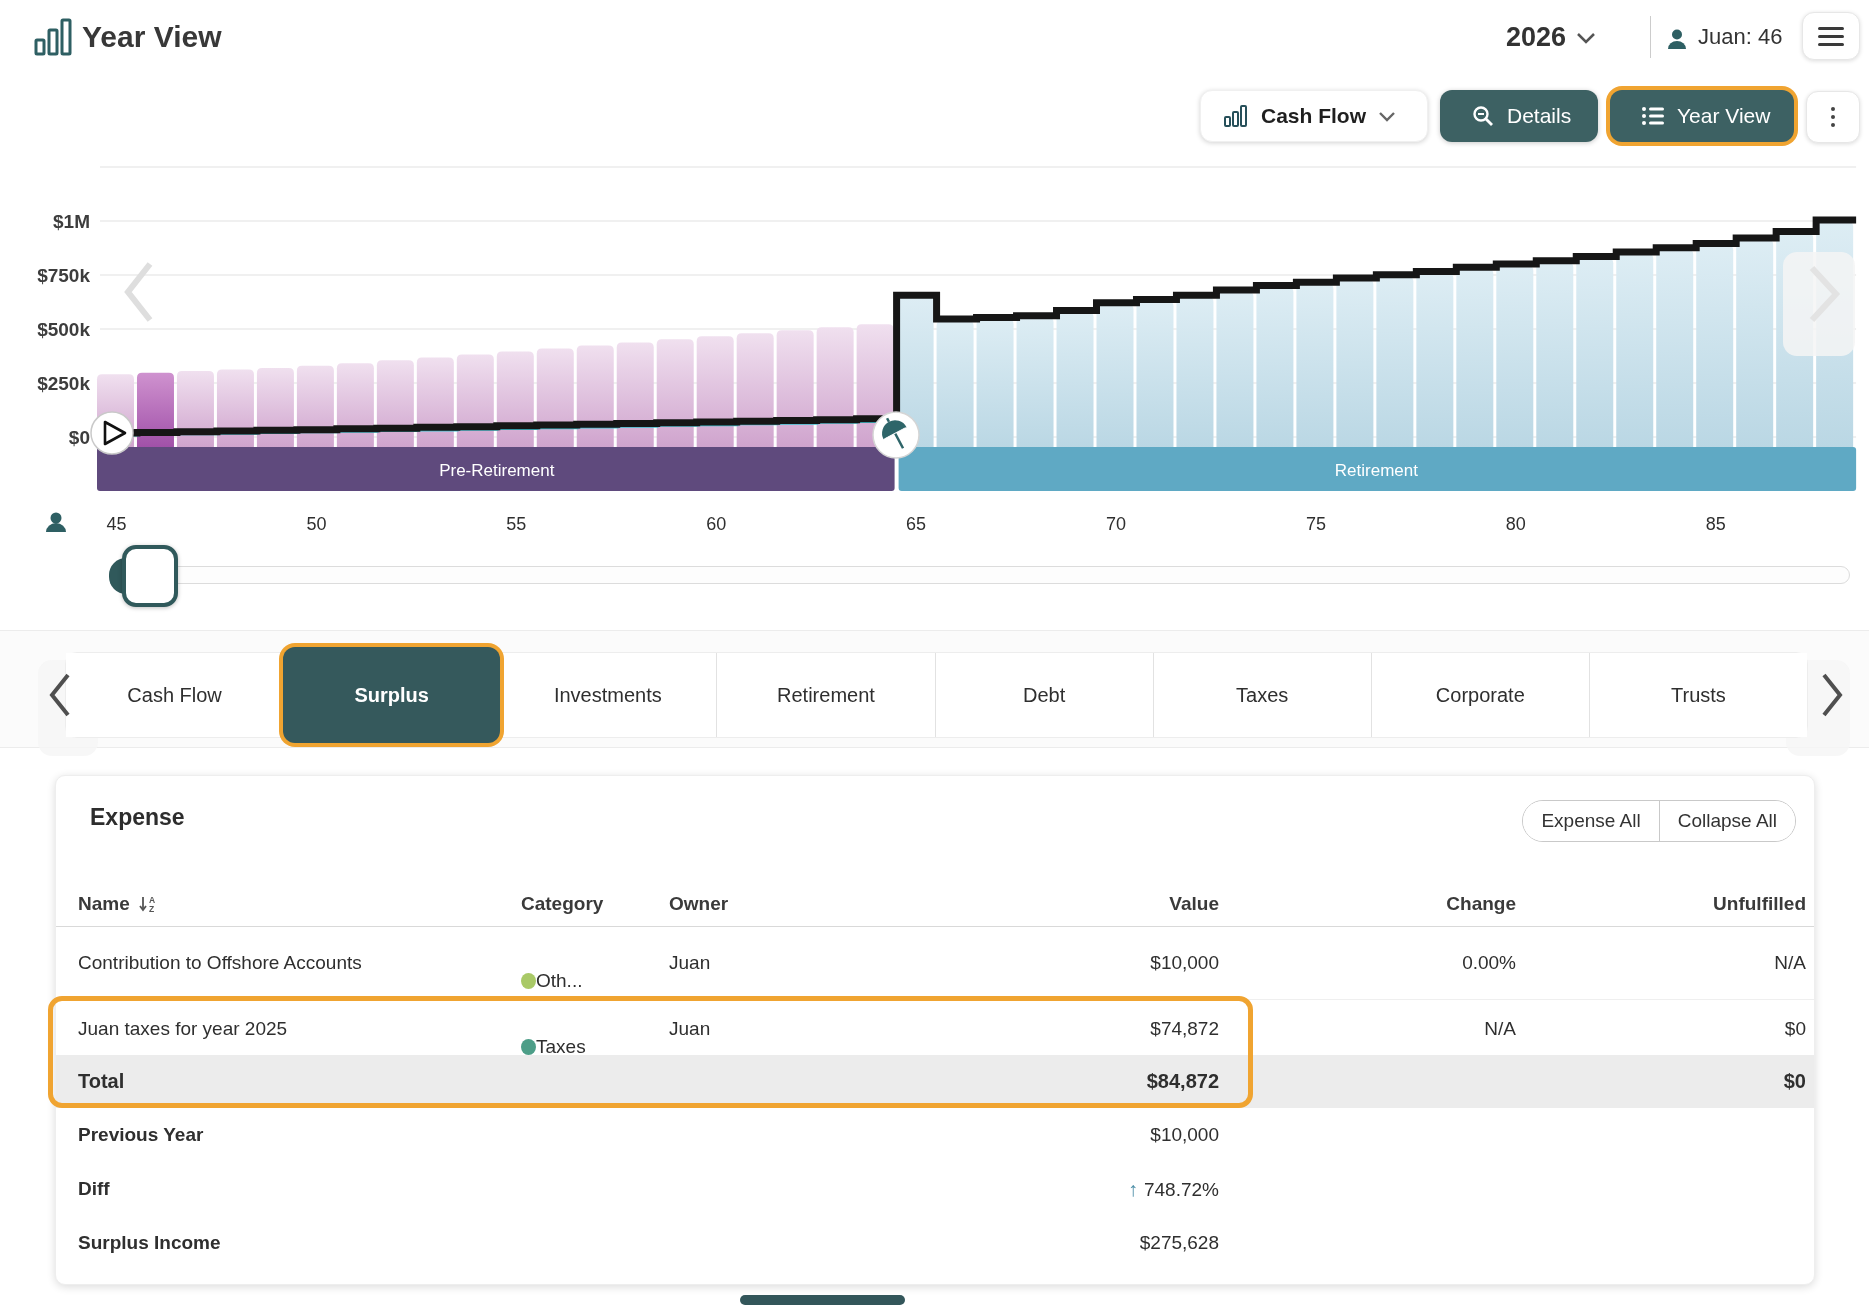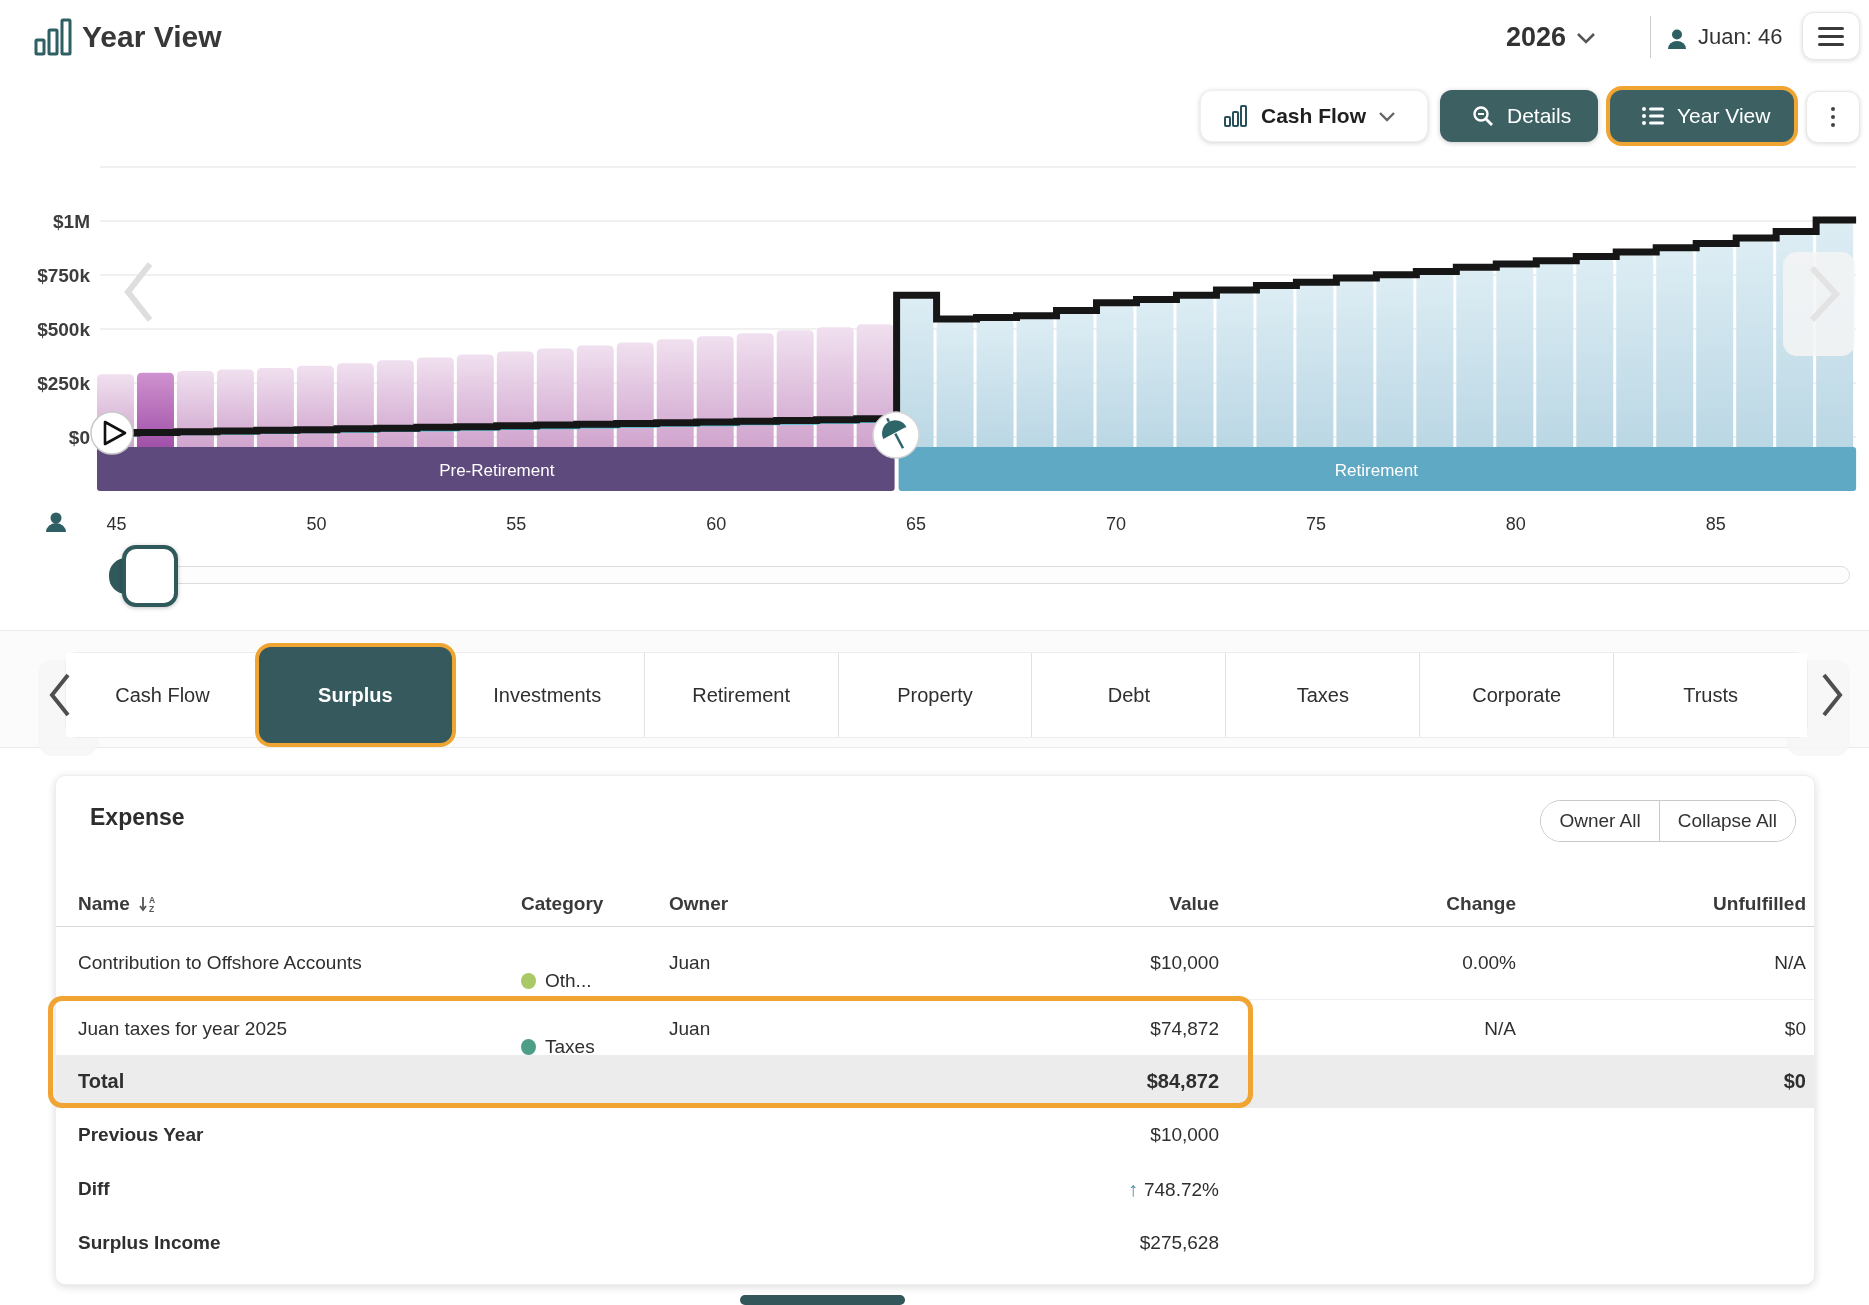--- a/index.html
+++ b/index.html
@@ -53,21 +53,21 @@
   .grid{display:grid;grid-template-columns:443px 148px 205px 345px 297px 290px;
         padding:0 10px 0 22px;align-items:center;box-sizing:border-box;font-size:19px;color:#2f2f2f;}
   .num{text-align:right;}
   .thead{height:46px;border-bottom:1px solid #d9d9d9;font-weight:600;color:#3a3a3a;}
   .row1{height:73px;border-bottom:1px solid #efefef;}
   .row2{height:55px;}
   .rowTotal{height:53px;background:#ececec;font-weight:700;font-size:20px;}
   .rowS{height:54px;}
   .rowS .lbl,{font-weight:700;}
   .bold{font-weight:700;}
-  .cat-cell{display:flex;align-items:center;gap:9px;margin-top:36px;}
+  .cat-cell{display:flex;align-items:center;gap:0;margin-top:36px;}
   .dot{width:15px;height:16px;border-radius:50%;flex:none;}
   .up-arrow{color:#4e8fa8;font-size:20px;margin-right:6px;}
   .hl-box{left:48px;top:996px;width:1205px;height:112px;border:5px solid #f0a431;border-radius:14px;
           pointer-events:none;z-index:5;box-sizing:border-box;}
   .bottom-thumb{left:740px;top:1295px;width:165px;height:10px;background:#33565a;border-radius:5px;}
 </style>
 </head>
 <body>
 
 <div class="stage">
@@ -258,41 +258,40 @@
   <div class="abs slider-handle"></div>
 
   <div class="abs tabs-strip"></div>
   <div class="abs arrow-pad" style="left:38px;top:660px;width:60px;height:96px"></div>
   <div class="abs arrow-pad" style="left:1786px;top:660px;width:64px;height:96px"></div>
   <div class="abs tabs-box" id="tabs-box">
       <div class="tab">Cash Flow</div>
       <div class="tab selected">Surplus</div>
       <div class="tab">Investments</div>
       <div class="tab">Retirement</div>
-      <div class="tab">Property</div>
       <div class="tab">Debt</div>
       <div class="tab">Taxes</div>
       <div class="tab">Corporate</div>
       <div class="tab">Trusts</div>
     </div>
   <div class="abs tab-arrow" style="left:40px;top:650px">
     <svg width="24" height="48">
       <polyline points="20,4 4,24 20,44" fill="none" stroke="#4f4f4f" stroke-width="4"></polyline>
     </svg>
   </div>
   <div class="abs tab-arrow" style="left:1812px;top:650px">
     <svg width="24" height="48">
       <polyline points="4,4 20,24 4,44" fill="none" stroke="#4f4f4f" stroke-width="4"></polyline>
     </svg>
   </div>
 
   <div class="abs card">
     <div class="card-title">Expense</div>
     <div class="btn-group">
-      <div class="btn-seg">Owner All</div>
+      <div class="btn-seg">Expense All</div>
       <div class="btn-seg">Collapse All</div>
     </div>
     <div style="height:105px"></div>
     <div class="grid thead">
       <div style="display:flex;align-items:center;gap:8px">
         <span>Name</span>
         <svg width="20" height="20">
           <line x1="5" y1="3" x2="5" y2="15" stroke="#555" stroke-width="1.8"></line>
           <polyline points="2,12 5,16 8,12" fill="none" stroke="#555" stroke-width="1.8"></polyline>
           <text x="11" y="9" font-size="8.5" fill="#555" font-family="Liberation Sans, sans-serif">A</text>

